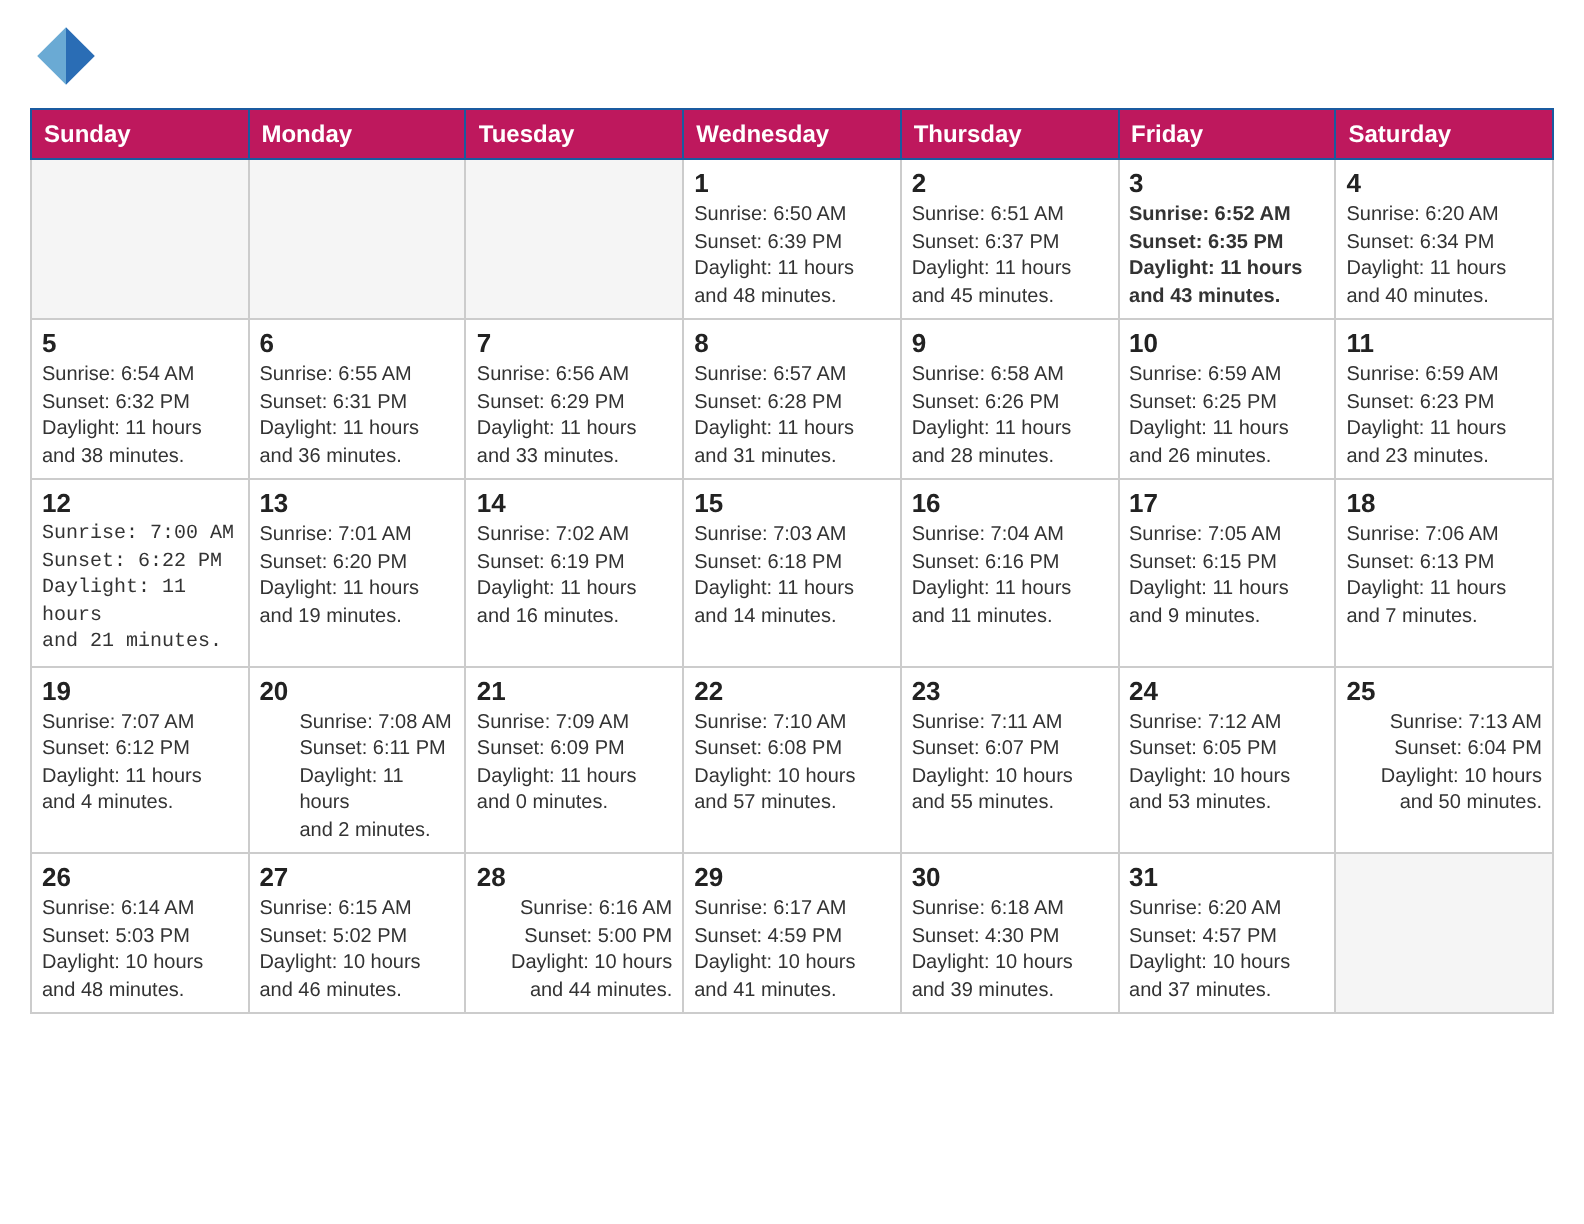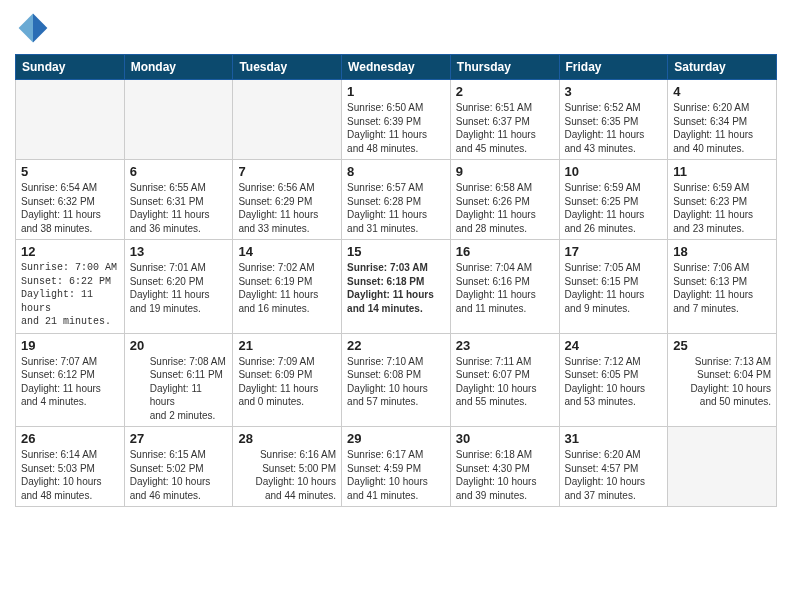--- a/index.html
+++ b/index.html
@@ -49,21 +49,21 @@
     .location {
       font-size: 14px;
       color: #555;
     }
     .calendar {
       width: 100%;
       border-collapse: collapse;
       font-size: 10.5px;
     }
     .calendar th {
-      background-color: #0c4a6e;
+      background-color: #be185d;
       color: white;
       text-align: left;
       padding: 5px 6px;
       font-size: 12px;
       font-weight: bold;
       border: 1px solid #1a5ba0;
     }
     .calendar td {
       border: 1px solid #ccc;
       vertical-align: top;
@@ -134,21 +134,21 @@
           </td>
           <td>
             <div class="day-number">2</div>
             <div class="day-info" style="white-space: pre-line;">Sunrise: 6:51 AM
 Sunset: 6:37 PM
 Daylight: 11 hours
 and 45 minutes.</div>
           </td>
           <td>
             <div class="day-number">3</div>
-            <div class="day-info" style="white-space: pre-line;">Sunrise: 6:52 AM
+            <div class="day-info" style="white-space: pre-line; font-weight: bold;">Sunrise: 6:52 AM
 Sunset: 6:35 PM
 Daylight: 11 hours
 and 43 minutes.</div>
           </td>
           <td>
             <div class="day-number">4</div>
             <div class="day-info" style="white-space: pre-line;">Sunrise: 6:20 AM
 Sunset: 6:34 PM
 Daylight: 11 hours
 and 40 minutes.</div>
@@ -222,21 +222,21 @@
           </td>
           <td>
             <div class="day-number">14</div>
             <div class="day-info" style="white-space: pre-line;">Sunrise: 7:02 AM
 Sunset: 6:19 PM
 Daylight: 11 hours
 and 16 minutes.</div>
           </td>
           <td>
             <div class="day-number">15</div>
-            <div class="day-info" style="white-space: pre-line; font-weight: bold;">Sunrise: 7:03 AM
+            <div class="day-info" style="white-space: pre-line;">Sunrise: 7:03 AM
 Sunset: 6:18 PM
 Daylight: 11 hours
 and 14 minutes.</div>
           </td>
           <td>
             <div class="day-number">16</div>
             <div class="day-info" style="white-space: pre-line;">Sunrise: 7:04 AM
 Sunset: 6:16 PM
 Daylight: 11 hours
 and 11 minutes.</div>

